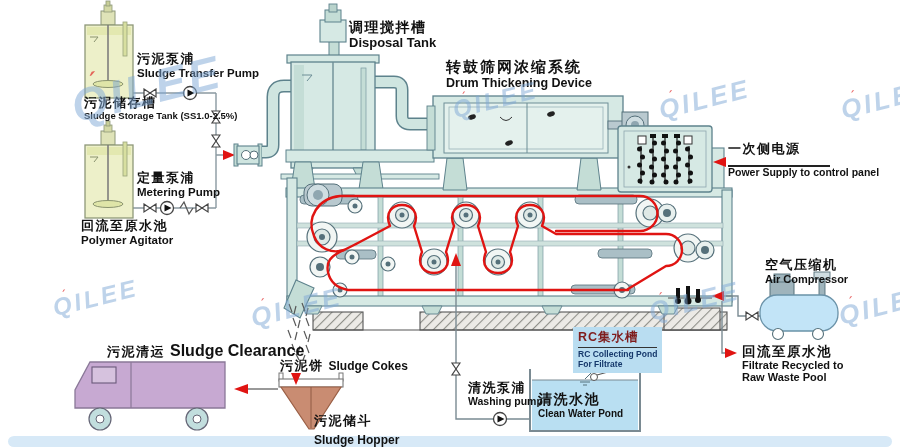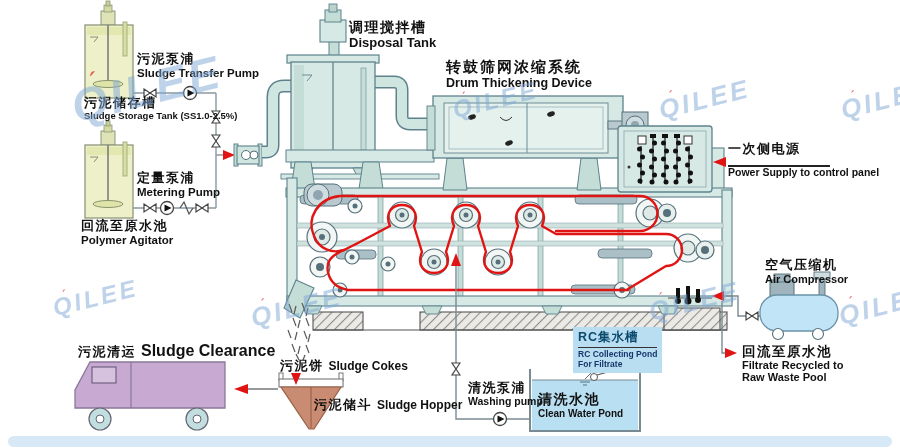--- a/index.html
+++ b/index.html
@@ -8,21 +8,21 @@
   .stage svg{position:absolute;left:0;top:0;}
   .lbl{position:absolute;white-space:nowrap;line-height:1.12;color:#111;}
   .zh{font-weight:bold;font-size:13px;letter-spacing:1.5px;}
   .zh-lg{font-weight:bold;font-size:15px;letter-spacing:2px;}
   .en{font-weight:bold;font-size:11.5px;letter-spacing:0;}
   .en-sm{font-weight:bold;font-size:9.5px;}
   .row{display:flex;align-items:baseline;gap:5px;}
   .uline{border-bottom:2px solid #222;padding-bottom:8px;}
   .rcbox{position:absolute;background:#b9ddf1;padding:2px 5px 3px 5px;}
   .rcbox .zh-rc{font-weight:bold;font-size:12.5px;letter-spacing:1px;border-bottom:1.5px solid #333;
-                padding-bottom:1px;margin-bottom:2px;color:#0c4a6e;}
+                padding-bottom:1px;margin-bottom:2px;color:#7f1d1d;}
   .rcbox .en-rc{font-weight:bold;font-size:8.5px;color:#15386b;line-height:1.15;}
   .wm{position:absolute;font-style:italic;font-weight:bold;color:rgba(125,168,214,0.5);
       transform:rotate(-14deg);letter-spacing:3px;white-space:nowrap;}
   .wm .acc{position:absolute;color:rgba(224,40,40,0.7);font-size:0.5em;top:-0.3em;left:0.95em;}
 </style>
 </head>
 <body>
 
 <div class="stage">
 
@@ -417,26 +417,26 @@
 <div class="lbl" style="left:538px;top:392px;">
   <div class="zh" style="font-size:14px;">清洗水池</div>
   <div class="en-sm" style="font-size:10px;">Clean Water Pond</div>
 </div>
 
 <div class="lbl row" style="left:280px;top:359px;align-items:flex-end;">
   <span class="zh">污泥饼</span>
   <span class="en" style="font-size:12px;">Sludge Cokes</span>
 </div>
 
-<div class="lbl row" style="left:314px;top:398px;">
+<div class="lbl row" style="left:314px;top:414px;flex-direction:column;">
   <span class="zh">污泥储斗</span>
   <span class="en" style="font-size:12px;">Sludge Hopper</span>
 </div>
 
-<div class="lbl row" style="left:78px;top:342px;">
+<div class="lbl row" style="left:107px;top:342px;">
   <span class="zh">污泥清运</span>
   <span class="en" style="font-size:16px;">Sludge Clearance</span>
 </div>
 
 <div class="wm" style="left:70px;top:62px;font-size:46px;">
   <span>QILEE</span>
   <span class="acc">´</span>
 </div>
 <div class="wm" style="left:52px;top:284px;font-size:24px;">
   <span>QILEE</span>

